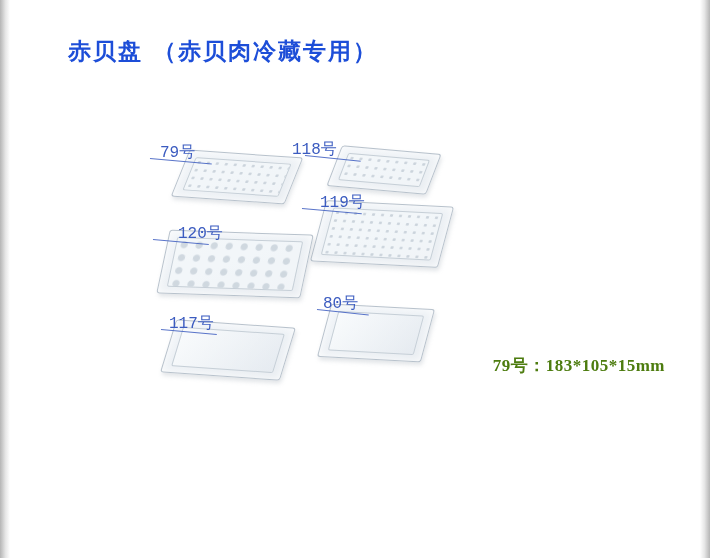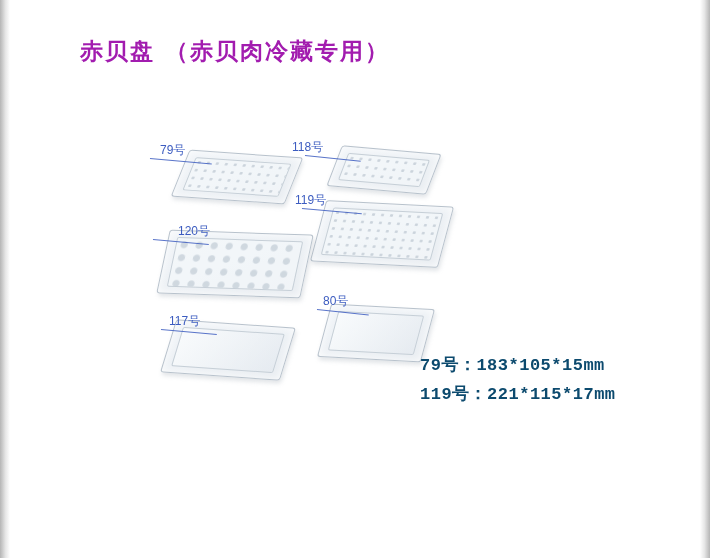--- a/index.html
+++ b/index.html
@@ -6,22 +6,22 @@
   body{
     width:710px;height:558px;position:relative;overflow:hidden;
     background:#ffffff;
     font-family:"DejaVu Sans","Liberation Sans",sans-serif;
   }
   .edge{position:absolute;top:0;bottom:0;width:10px;z-index:5;}
   .edge-left{left:0;background:linear-gradient(to right,#b5b5b5,#e6e6e6 55%,#ffffff);}
   .edge-right{right:0;background:linear-gradient(to left,#b5b5b5,#e6e6e6 55%,#ffffff);}
 
   .page-title{
-    position:absolute;left:80px;top:36px;
-    font-size:23px;font-weight:bold;color:#a21caf;letter-spacing:2px;
+    position:absolute;left:68px;top:36px;
+    font-size:23px;font-weight:bold;color:#1d4ed8;letter-spacing:2px;
     font-family:"DejaVu Sans","Liberation Sans",sans-serif;
   }
 
   
   .photo{position:absolute;left:0;top:0;width:710px;height:558px;}
   .tray{
     position:absolute;border:1px solid #b8c2cc;border-radius:3px;
     background:linear-gradient(155deg,rgba(240,244,248,0.95),rgba(214,222,230,0.55));
     box-shadow:inset 0 0 8px rgba(255,255,255,0.9),2px 3px 4px rgba(150,160,172,0.28);
   }
@@ -36,41 +36,41 @@
   }
   .bubbles .inner{
     background-image:radial-gradient(circle,rgba(196,206,215,0.75) 3px,rgba(240,244,248,0.25) 4px,transparent 5px);
     background-size:15px 13px;
   }
   .plain .inner{
     background:linear-gradient(120deg,rgba(250,252,253,0.85),rgba(225,231,238,0.45));
   }
 
   .tray-label{
-    position:absolute;font-size:12px;color:var(--label-blue,#3c5cc0);
-    font-family:Liberation Sans, sans-serif;z-index:3;
+    position:absolute;font-size:16px;color:var(--label-blue,#3c5cc0);
+    font-family:Liberation Mono, monospace;z-index:3;
   }
   .leader{
     position:absolute;height:1px;background:var(--label-blue,#3c5cc0);
     transform-origin:left center;z-index:2;opacity:.85;
   }
 
   
   .tray-79 {left:180px;top:153px;width:112px;height:46px;transform:rotate(4deg) skewX(-18deg);}
   .tray-118{left:334px;top:149px;width:98px; height:40px;transform:rotate(5deg) skewX(-16deg);}
   .tray-119{left:318px;top:203px;width:126px;height:60px;transform:rotate(3deg) skewX(-12deg);}
   .tray-120{left:163px;top:232px;width:142px;height:62px;transform:rotate(2deg) skewX(-10deg);}
   .tray-80 {left:324px;top:306px;width:102px;height:52px;transform:rotate(3deg) skewX(-12deg);}
   .tray-117{left:168px;top:323px;width:118px;height:52px;transform:rotate(4deg) skewX(-13deg);}
 
   
   .spec-list{
     position:absolute;left:420px;top:351px;width:245px;
-    color:#0c4a6e;
-    font-family:Liberation Mono, monospace;
+    text-align:right;color:#4d7c0f;
+    font-family:Liberation Serif, serif;
     font-weight:bold;font-size:17px;line-height:29px;
     letter-spacing:0.5px;
   }
   .spec-row{white-space:nowrap;}
 </style>
 </head>
 <body>
 
 <div class="edge edge-left"></div>
 <div class="edge edge-right"></div>
@@ -84,21 +84,21 @@
   <div class="tray dots tray-79">
       <div class="inner"></div>
     </div>
 
   <span class="tray-label" style="left:292px;top:139px">118号</span>
   <div class="leader" style="left:305px;top:155px;width:56px;transform:rotate(6deg)"></div>
   <div class="tray dots tray-118">
       <div class="inner"></div>
     </div>
 
-  <span class="tray-label" style="left:295px;top:192px">119号</span>
+  <span class="tray-label" style="left:320px;top:192px">119号</span>
   <div class="leader" style="left:302px;top:208px;width:60px;transform:rotate(5deg)"></div>
   <div class="tray dots tray-119">
       <div class="inner"></div>
     </div>
 
   <span class="tray-label" style="left:178px;top:223px">120号</span>
   <div class="leader" style="left:153px;top:239px;width:56px;transform:rotate(5deg)"></div>
   <div class="tray bubbles tray-120">
       <div class="inner"></div>
     </div>
@@ -112,14 +112,13 @@
   <span class="tray-label" style="left:169px;top:313px">117号</span>
   <div class="leader" style="left:161px;top:329px;width:56px;transform:rotate(5deg)"></div>
   <div class="tray plain tray-117">
       <div class="inner"></div>
     </div>
 
 </div>
 
 <div class="spec-list">
   <div class="spec-row"><span>79号：</span><span>183*105*15mm</span></div>
-  <div class="spec-row"><span>119号：</span><span>221*115*17mm</span></div>
 </div>
 
 </body></html>

